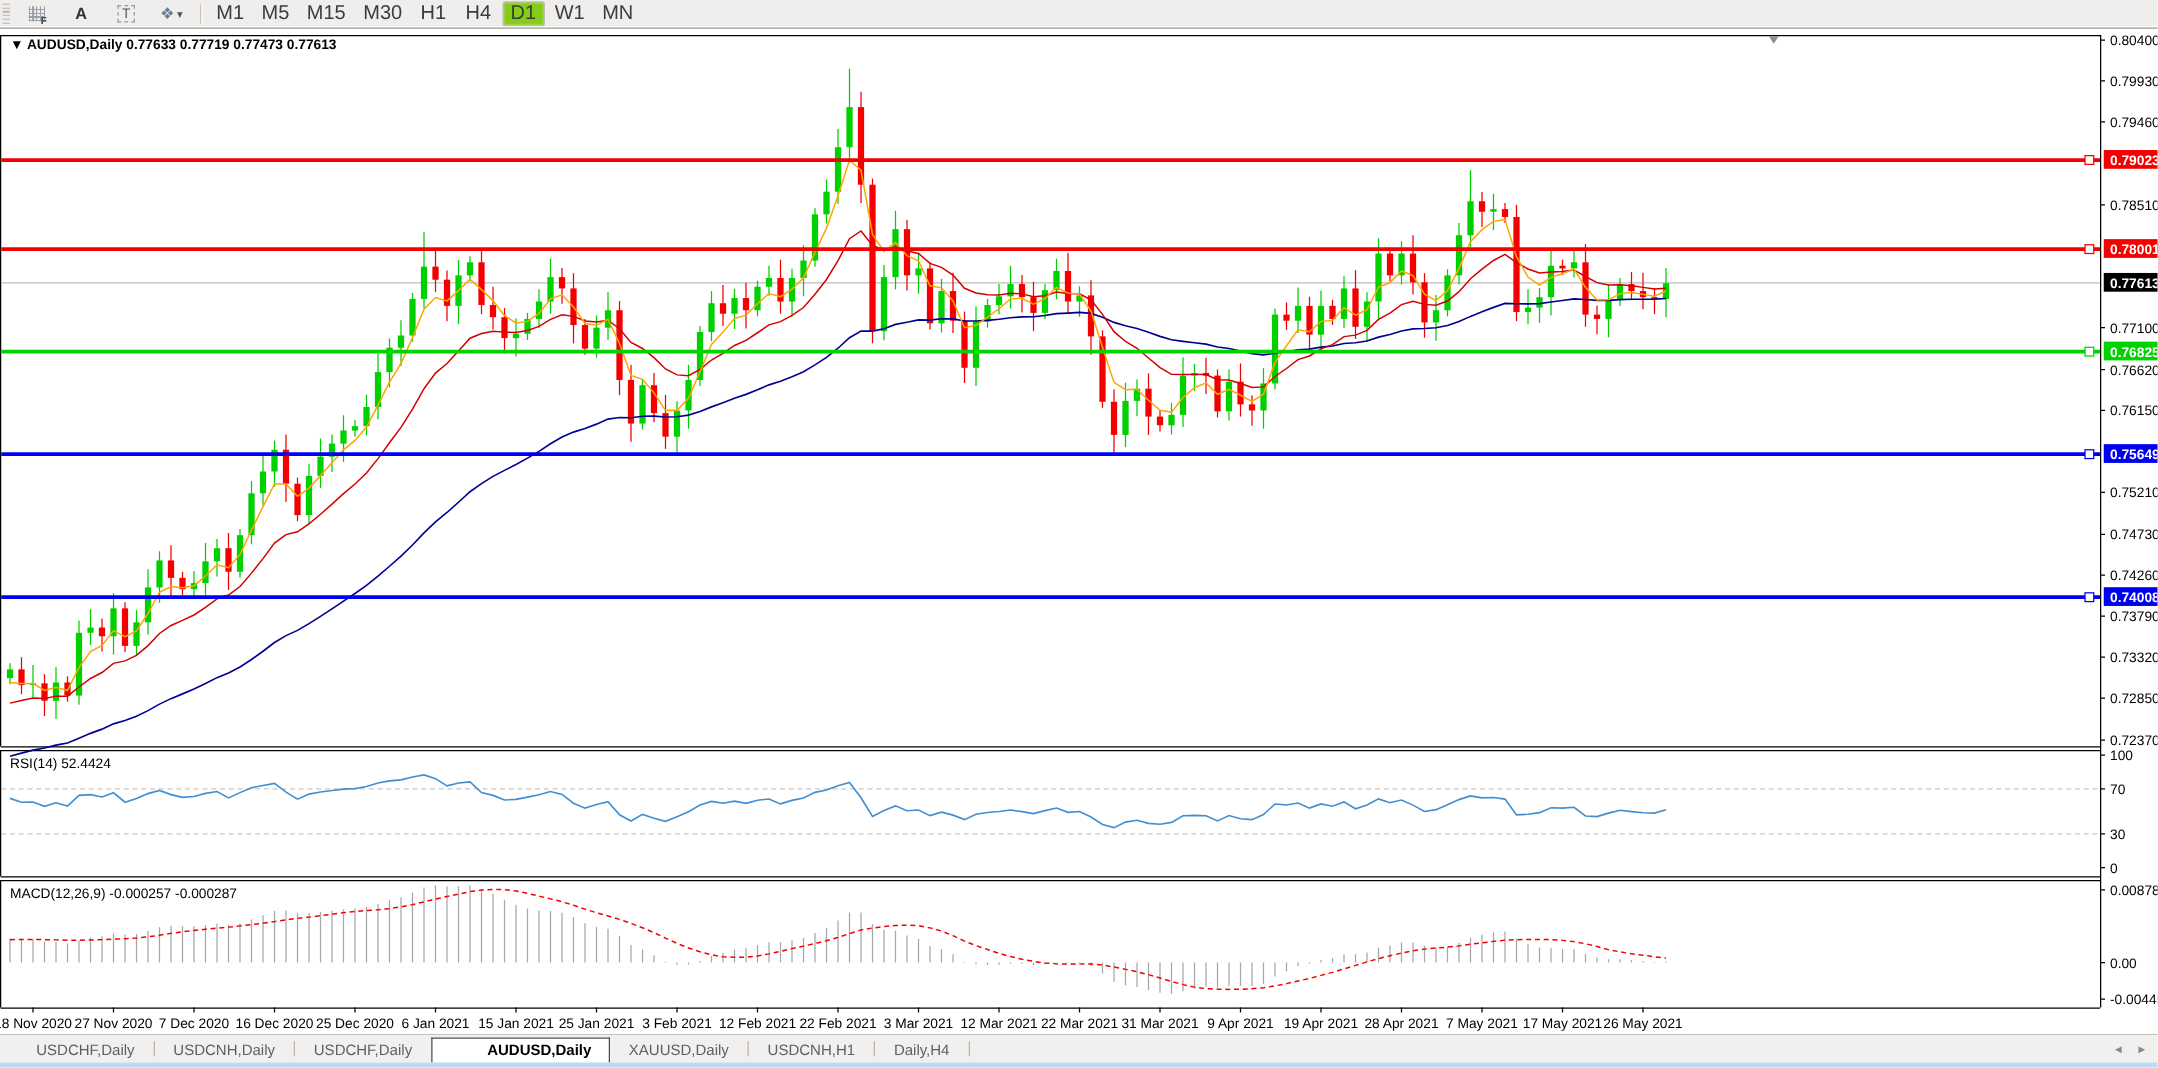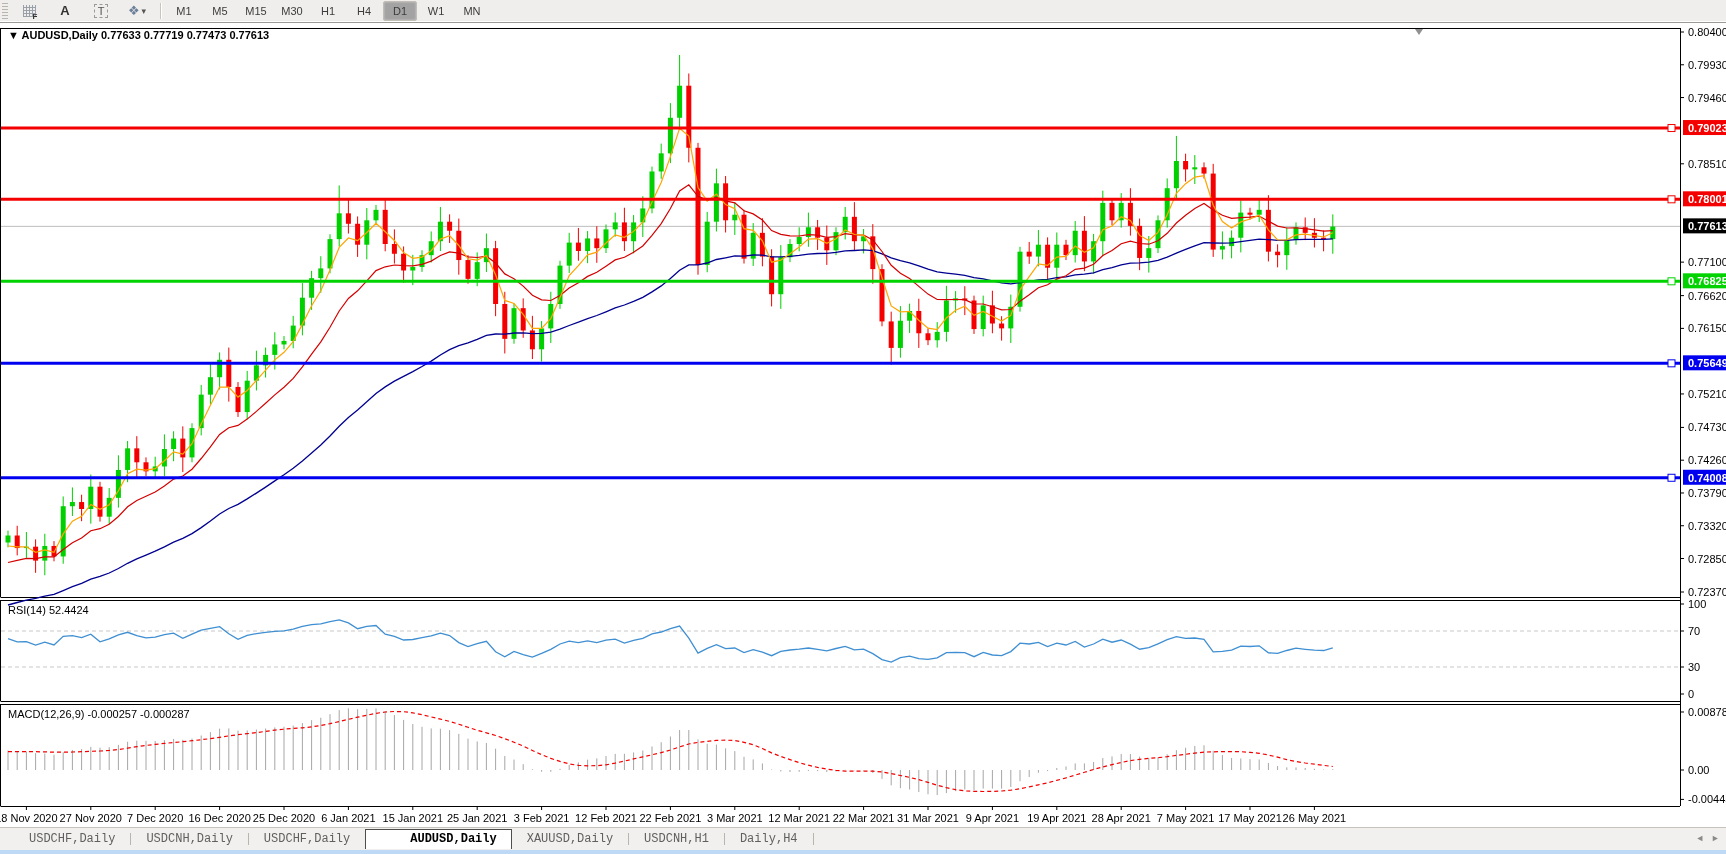--- a/index.html
+++ b/index.html
@@ -7,36 +7,36 @@
   
   .toolbar{position:absolute;top:0;left:0;width:1726px;height:23px;
     background:#f0eeec;box-shadow:inset 0 -1px 0 #9d9a95, inset 0 -2px 0 #ffffff;
     display:flex;align-items:center;gap:2px;box-sizing:border-box;padding:1px 4px 3px 2px;}
   .drag-handle{width:6px;height:16px;margin-right:2px;
     background-image:repeating-linear-gradient(180deg,#b9b5ae 0 1px,transparent 1px 3px);
     background-size:2px 100%;background-repeat:repeat-x;}
   .tbtn{height:18px;min-width:22px;padding:0 5px;display:flex;align-items:center;justify-content:center;
     font-size:11px;color:#444;background:transparent;border:1px solid transparent;border-radius:2px;
     cursor:default;user-select:none;}
-  .tbtn.pressed{background:#a3a3a3;border:1px solid #c2beb6;box-shadow:inset 0 0 2px #d8d4cc;text-align:right;}
-  .tf{font-size:11px;color:#3c3c3c;letter-spacing:0;}
+  .tbtn.pressed{background:#84cc16;border:1px solid #c2beb6;box-shadow:inset 0 0 2px #d8d4cc;text-align:right;}
+  .tf{font-size:16px;color:#3c3c3c;letter-spacing:0;}
   .icon-grid{width:13px;height:12px;display:inline-block;position:relative;
     background-image:repeating-linear-gradient(0deg,#9aa0a8 0 1px,transparent 1px 3px),
                      repeating-linear-gradient(90deg,#9aa0a8 0 1px,transparent 1px 3px);}
   .icon-grid .f{position:absolute;right:-2px;bottom:-4px;font-size:8px;color:#333;font-weight:bold;}
   .icon-a{font-weight:bold;font-size:13px;color:#333;}
   .icon-t{font-size:11px;color:#555;border:1px dashed #9a9a9a;padding:0 3px;line-height:12px;}
   .icon-obj{color:#6b7f9a;font-size:13px;}
   .caret{font-size:9px;color:#555;margin-left:2px;}
   .tsep{width:1px;height:16px;background:#c9c5bd;margin:0 4px;box-shadow:1px 0 0 #ffffff;}
   
   #chart{position:absolute;top:23px;left:0;}
   
   .tabbar{position:absolute;top:827px;left:0;width:1726px;height:23px;background:#f2f0ee;
-    box-shadow:inset 0 1px 0 #c7c3bc;display:flex;align-items:center;padding-left:14px;box-sizing:border-box;font-family:Liberation Mono, monospace;}
+    box-shadow:inset 0 1px 0 #c7c3bc;display:flex;align-items:flex-end;padding-left:14px;box-sizing:border-box;}
   .tab{height:19px;line-height:19px;padding:0 14px;font-size:12px;color:#5f5f5f;cursor:default;
     border:1px solid transparent;border-bottom:none;white-space:nowrap;}
   .tab.active{background:#ffffff;color:#000;font-weight:bold;border-color:#4e4e4e;
     position:relative;top:0px;padding-left:44px;}
   .tabdiv{width:1px;height:12px;background:#b9b5ae;align-self:center;}
   .tabnav{margin-left:auto;display:flex;gap:10px;padding-right:8px;align-self:center;}
   .tabnav span{font-size:9px;color:#8a8a8a;cursor:default;}
   .bottomstrip{position:absolute;top:850px;left:0;width:1726px;height:4px;background:#bdd9f5;}
 </style>
 </head>

